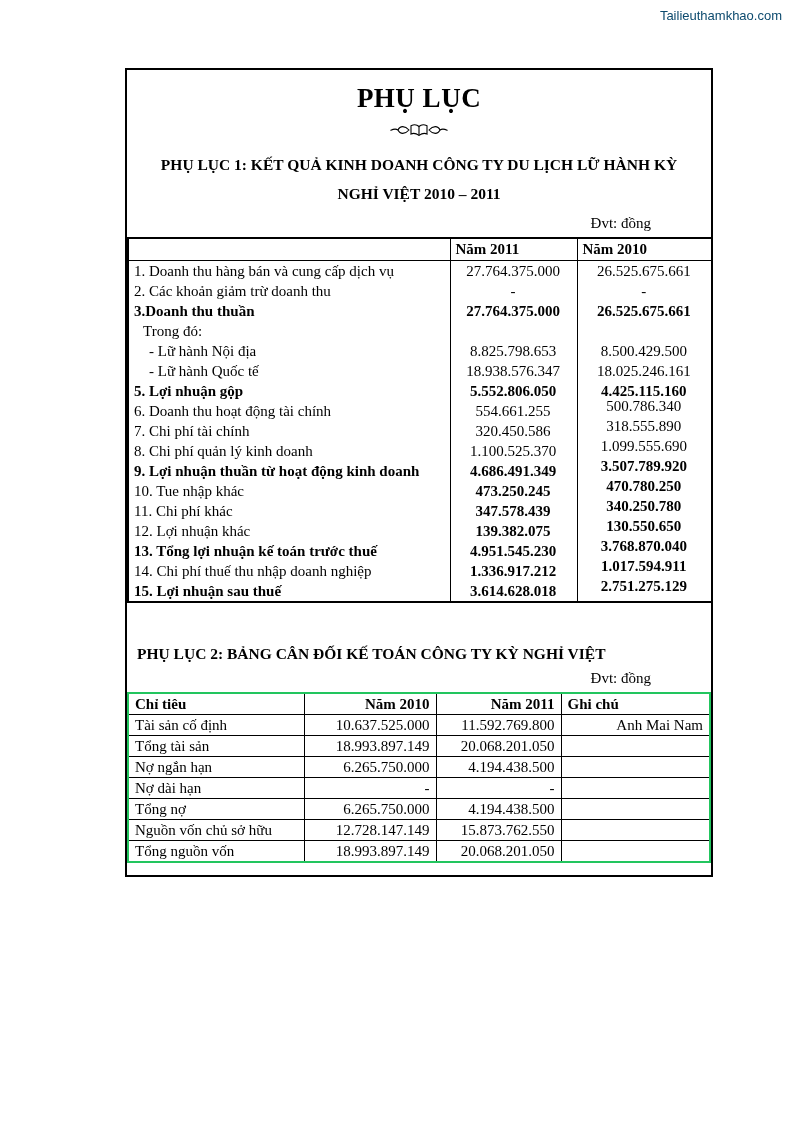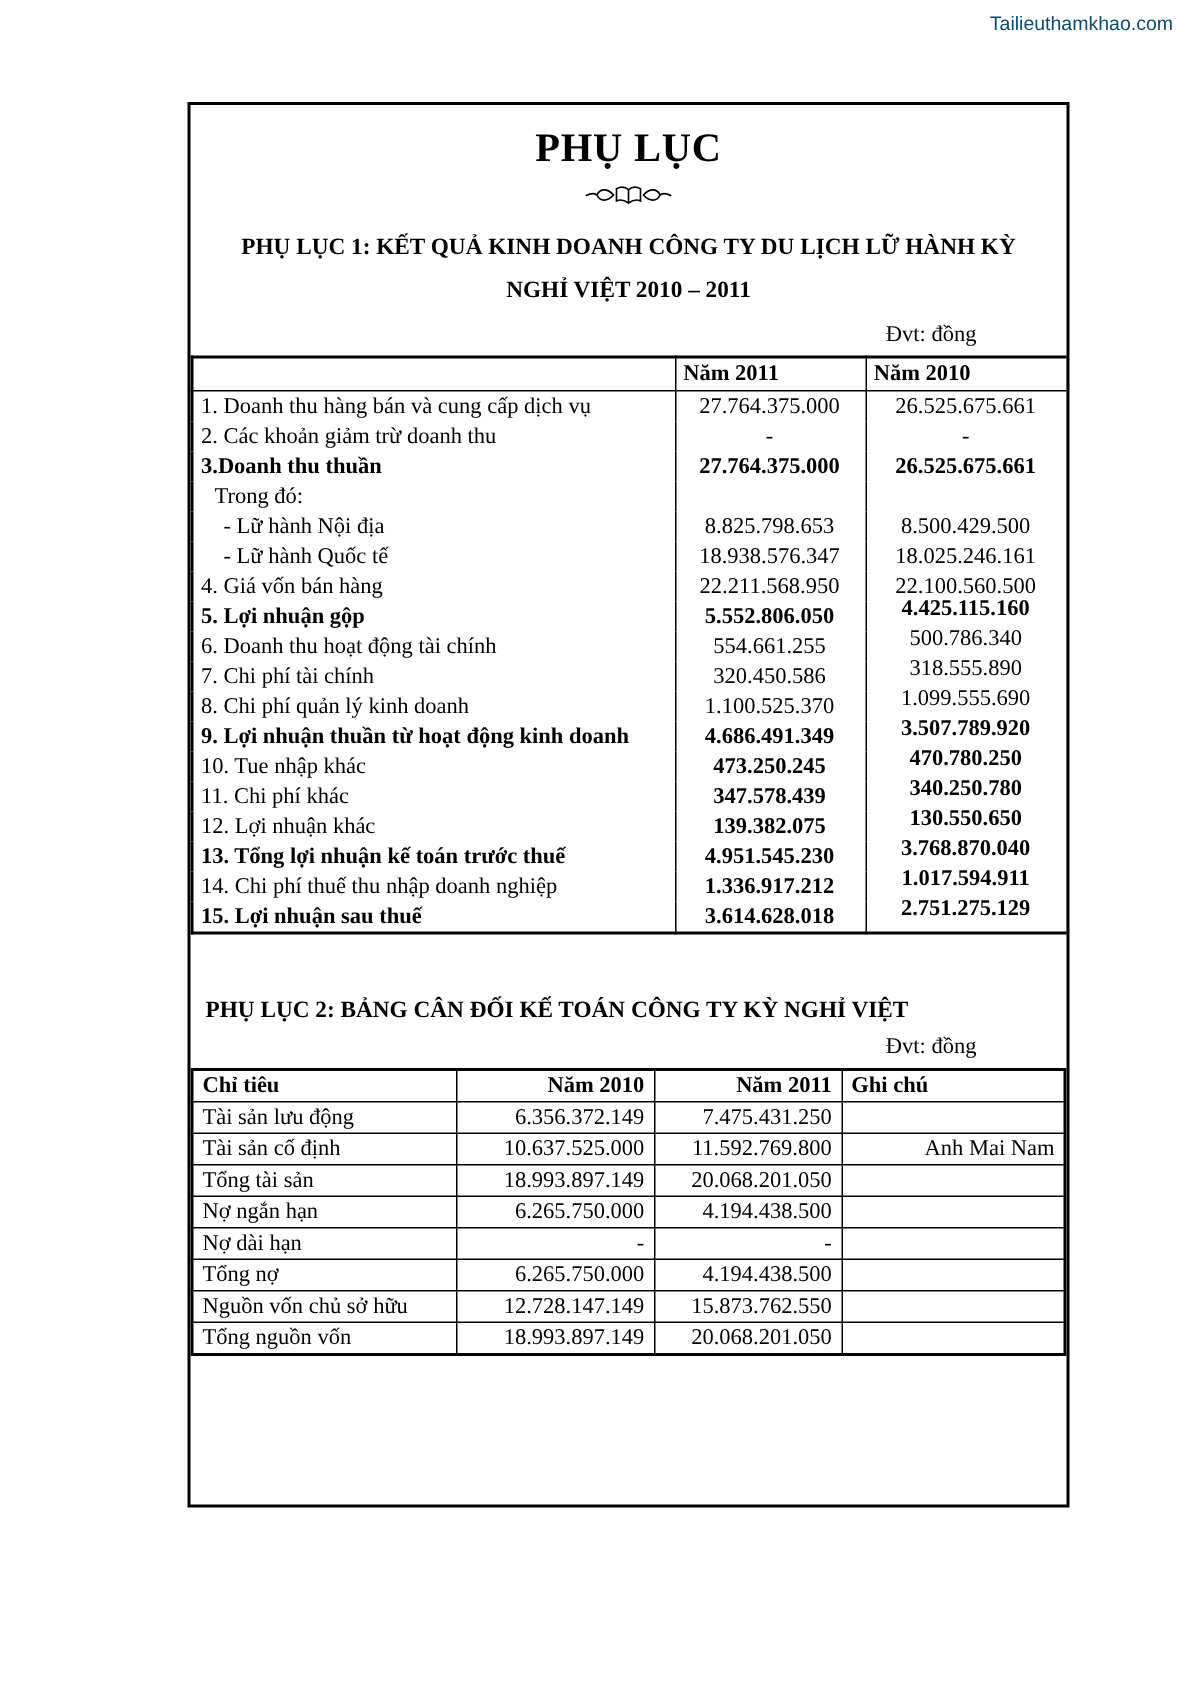--- a/index.html
+++ b/index.html
@@ -10,21 +10,21 @@
     font-family:"Liberation Serif", serif;
     overflow:hidden;
   }
   .watermark {
     position:absolute; top:8px; right:12px;
     font-family:"Liberation Sans", sans-serif;
     font-size:13px; color:#0c4a6e;
   }
   .sheet {
     position:absolute; left:125px; top:68px;
-    width:588px; height:937px;
+    width:588px; height:809px;
     border:2px solid #000; box-sizing:border-box;
     overflow:hidden;
   }
   .title {
     margin-top:13px; text-align:center;
     font-size:27px; font-weight:bold; letter-spacing:0.5px;
   }
   .ornament { margin-top:8px; text-align:center; height:18px; }
   .h1 {
     margin-top:10px; text-align:center;
@@ -46,21 +46,21 @@
     height:21px; line-height:21px; font-weight:bold;
   }
   .t1 td { height:20px; line-height:20px; vertical-align:top; }
   .t1 td.label { text-align:justify; }
   .t1 td.num { text-align:center; padding-right:6px; }
   
   .t1 tbody tr:nth-child(n+8) td.c2 .v { position:relative; top:-5px; }
   .ind1 { padding-left:14px !important; }
   .ind2 { padding-left:20px !important; }
   .b { font-weight:bold; }
-  .t2 { border:2px solid #000000; }
+  .t2 { border:2px solid #22c55e; }
   .t2 th, .t2 td {
     border:1px solid #000; height:20px; line-height:20px;
     padding:0 6px; overflow:hidden; white-space:nowrap;
   }
   .t2 th { font-weight:bold; }
   .left  { text-align:left; }
   .right { text-align:right; }
 </style>
 </head>
 <body>
@@ -127,25 +127,20 @@
         </tr>
         <tr>
           <td class="label ind2"><span class="v">- Lữ hành Nội địa</span></td>
           <td class="num c1"><span class="v">8.825.798.653</span></td>
           <td class="num c2"><span class="v">8.500.429.500</span></td>
         </tr>
         <tr>
           <td class="label ind2"><span class="v">- Lữ hành Quốc tế</span></td>
           <td class="num c1"><span class="v">18.938.576.347</span></td>
           <td class="num c2"><span class="v">18.025.246.161</span></td>
-        </tr>
-        <tr>
-          <td class="label"><span class="v">4. Giá vốn bán hàng</span></td>
-          <td class="num c1"><span class="v">22.211.568.950</span></td>
-          <td class="num c2"><span class="v">22.100.560.500</span></td>
         </tr>
         <tr>
           <td class="label b"><span class="v">5. Lợi nhuận gộp</span></td>
           <td class="num c1 b"><span class="v">5.552.806.050</span></td>
           <td class="num c2 b"><span class="v">4.425.115.160</span></td>
         </tr>
         <tr>
           <td class="label"><span class="v">6. Doanh thu hoạt động tài chính</span></td>
           <td class="num c1"><span class="v">554.661.255</span></td>
           <td class="num c2"><span class="v">500.786.340</span></td>
@@ -212,26 +207,20 @@
     <thead>
       <tr>
         <th class="left">Chỉ tiêu</th>
         <th class="right">Năm 2010</th>
         <th class="right">Năm 2011</th>
         <th class="left">Ghi chú</th>
       </tr>
     </thead>
     <tbody>
         <tr>
-          <td class="left"><span class="v">Tài sản lưu động</span></td>
-          <td class="right"><span class="v">6.356.372.149</span></td>
-          <td class="right"><span class="v">7.475.431.250</span></td>
-          <td class="right"><span class="v"></span></td>
-        </tr>
-        <tr>
           <td class="left"><span class="v">Tài sản cố định</span></td>
           <td class="right"><span class="v">10.637.525.000</span></td>
           <td class="right"><span class="v">11.592.769.800</span></td>
           <td class="right"><span class="v">Anh Mai Nam</span></td>
         </tr>
         <tr>
           <td class="left"><span class="v">Tổng tài sản</span></td>
           <td class="right"><span class="v">18.993.897.149</span></td>
           <td class="right"><span class="v">20.068.201.050</span></td>
           <td class="right"><span class="v"></span></td>

